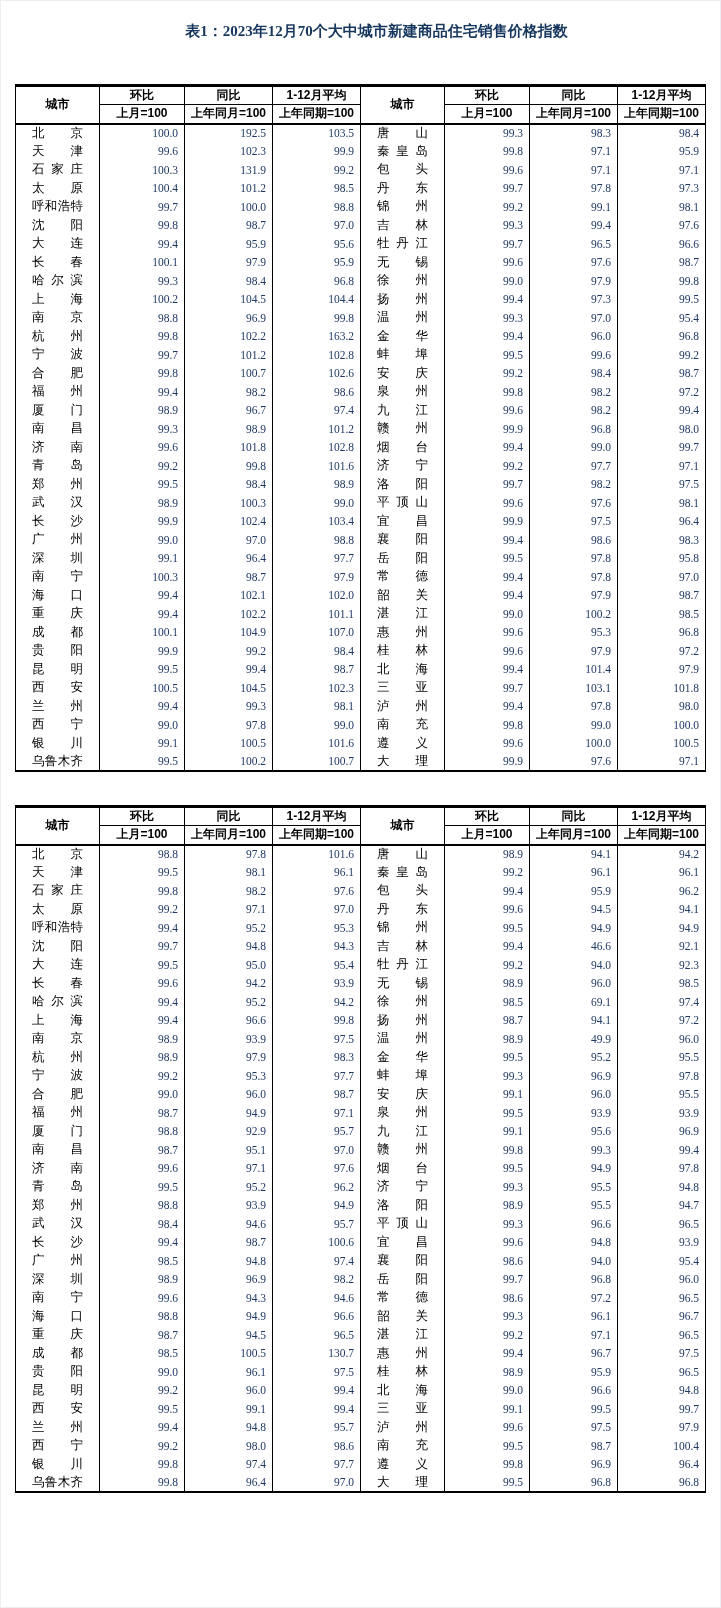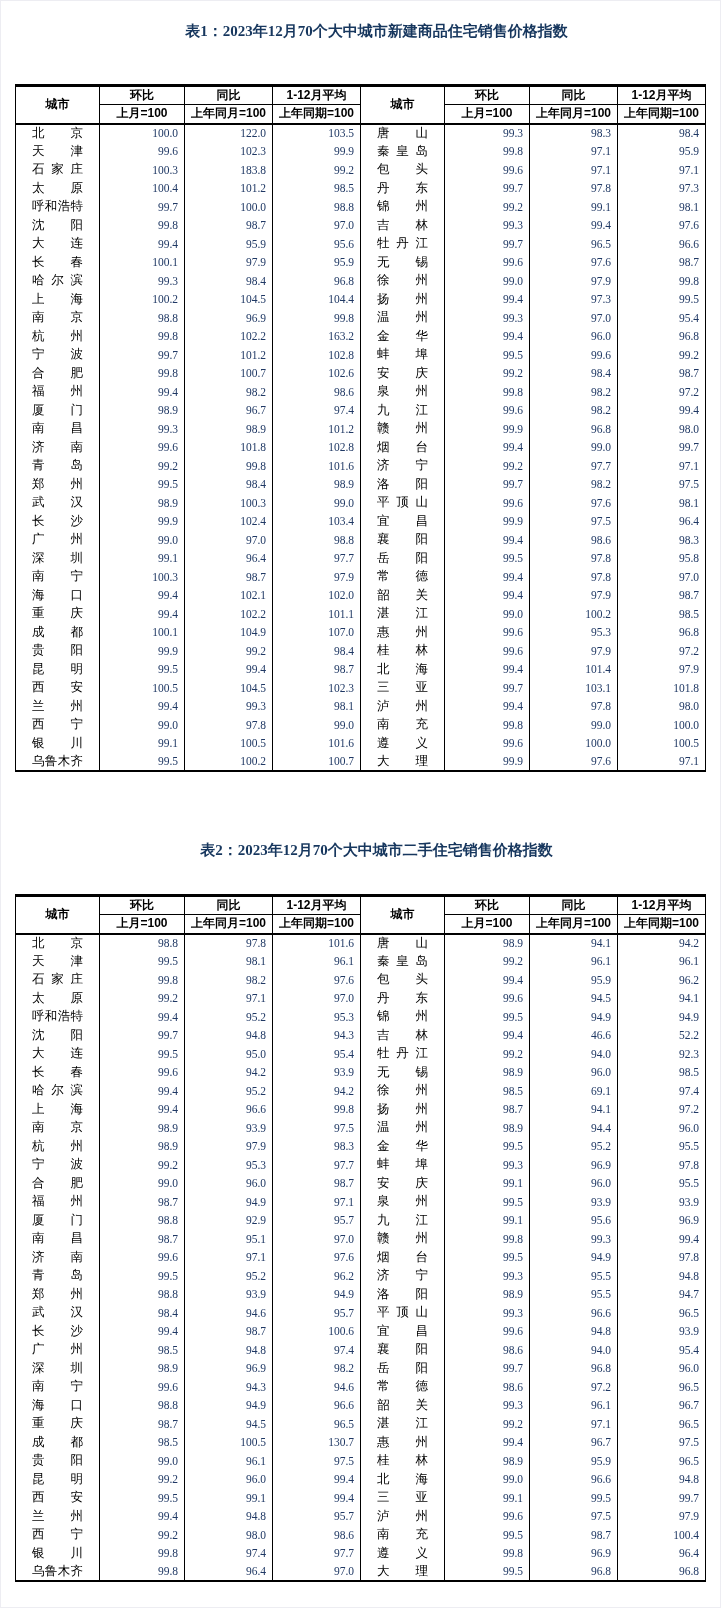--- a/index.html
+++ b/index.html
@@ -25,21 +25,21 @@
     line-height: 22px;
     font-weight: bold;
     color: var(--c-title);
     font-family: "Liberation Serif", "DejaVu Serif", serif;
     padding-left: 32px;
   }
   .t1 .tbl-title { padding-top: 20px; }
   .t2 .tbl-title { padding-top: 52px; }
   table.idx {
     width: 691px;
-    margin: 15px auto;
+    margin: 8px auto;
     border-collapse: collapse;
     table-layout: fixed;
     border-top: 3px solid var(--c-border);
     border-bottom: 2px solid var(--c-border);
     border-left: 1px solid var(--c-border);
     border-right: 1px solid var(--c-border);
   }
   .t1 table.idx { margin-top: 42px; }
   .t2 table.idx { margin-top: 33px; }
   col.c-city { width: 84px; }
@@ -117,41 +117,41 @@
           <th>上年同期=100</th>
           <th>上月=100</th>
           <th>上年同月=100</th>
           <th>上年同期=100</th>
         </tr>
       </thead>
       <tbody>
           <tr>
             <td class="city">北京</td>
             <td class="num">100.0</td>
-            <td class="num">122.0</td>
+            <td class="num">192.5</td>
             <td class="num">103.5</td>
             <td class="city">唐山</td>
             <td class="num">99.3</td>
             <td class="num">98.3</td>
             <td class="num">98.4</td>
           </tr>
           <tr>
             <td class="city">天津</td>
             <td class="num">99.6</td>
             <td class="num">102.3</td>
             <td class="num">99.9</td>
             <td class="city">秦皇岛</td>
             <td class="num">99.8</td>
             <td class="num">97.1</td>
             <td class="num">95.9</td>
           </tr>
           <tr>
             <td class="city">石家庄</td>
             <td class="num">100.3</td>
-            <td class="num">183.8</td>
+            <td class="num">131.9</td>
             <td class="num">99.2</td>
             <td class="city">包头</td>
             <td class="num">99.6</td>
             <td class="num">97.1</td>
             <td class="num">97.1</td>
           </tr>
           <tr>
             <td class="city">太原</td>
             <td class="num">100.4</td>
             <td class="num">101.2</td>
@@ -469,21 +469,20 @@
             <td class="city">大理</td>
             <td class="num">99.9</td>
             <td class="num">97.6</td>
             <td class="num">97.1</td>
           </tr>
         </tbody>
     </table>
   </section>
 
   <section class="t2">
-    <h2 class="tbl-title">表2：2023年12月70个大中城市二手住宅销售价格指数</h2>
     <table class="idx">
       <colgroup>
         <col class="c-city">
           <col class="c-mom">
           <col class="c-yoy">
           <col class="c-avg">
         <col class="c-city">
           <col class="c-mom">
           <col class="c-yoy">
           <col class="c-avg">
@@ -560,21 +559,21 @@
             <td class="num">94.9</td>
           </tr>
           <tr>
             <td class="city">沈阳</td>
             <td class="num">99.7</td>
             <td class="num">94.8</td>
             <td class="num">94.3</td>
             <td class="city">吉林</td>
             <td class="num">99.4</td>
             <td class="num">46.6</td>
-            <td class="num">52.2</td>
+            <td class="num">92.1</td>
           </tr>
           <tr>
             <td class="city">大连</td>
             <td class="num">99.5</td>
             <td class="num">95.0</td>
             <td class="num">95.4</td>
             <td class="city">牡丹江</td>
             <td class="num">99.2</td>
             <td class="num">94.0</td>
             <td class="num">92.3</td>
@@ -609,21 +608,21 @@
             <td class="num">94.1</td>
             <td class="num">97.2</td>
           </tr>
           <tr>
             <td class="city">南京</td>
             <td class="num">98.9</td>
             <td class="num">93.9</td>
             <td class="num">97.5</td>
             <td class="city">温州</td>
             <td class="num">98.9</td>
-            <td class="num">94.4</td>
+            <td class="num">49.9</td>
             <td class="num">96.0</td>
           </tr>
           <tr>
             <td class="city">杭州</td>
             <td class="num">98.9</td>
             <td class="num">97.9</td>
             <td class="num">98.3</td>
             <td class="city">金华</td>
             <td class="num">99.5</td>
             <td class="num">95.2</td>

